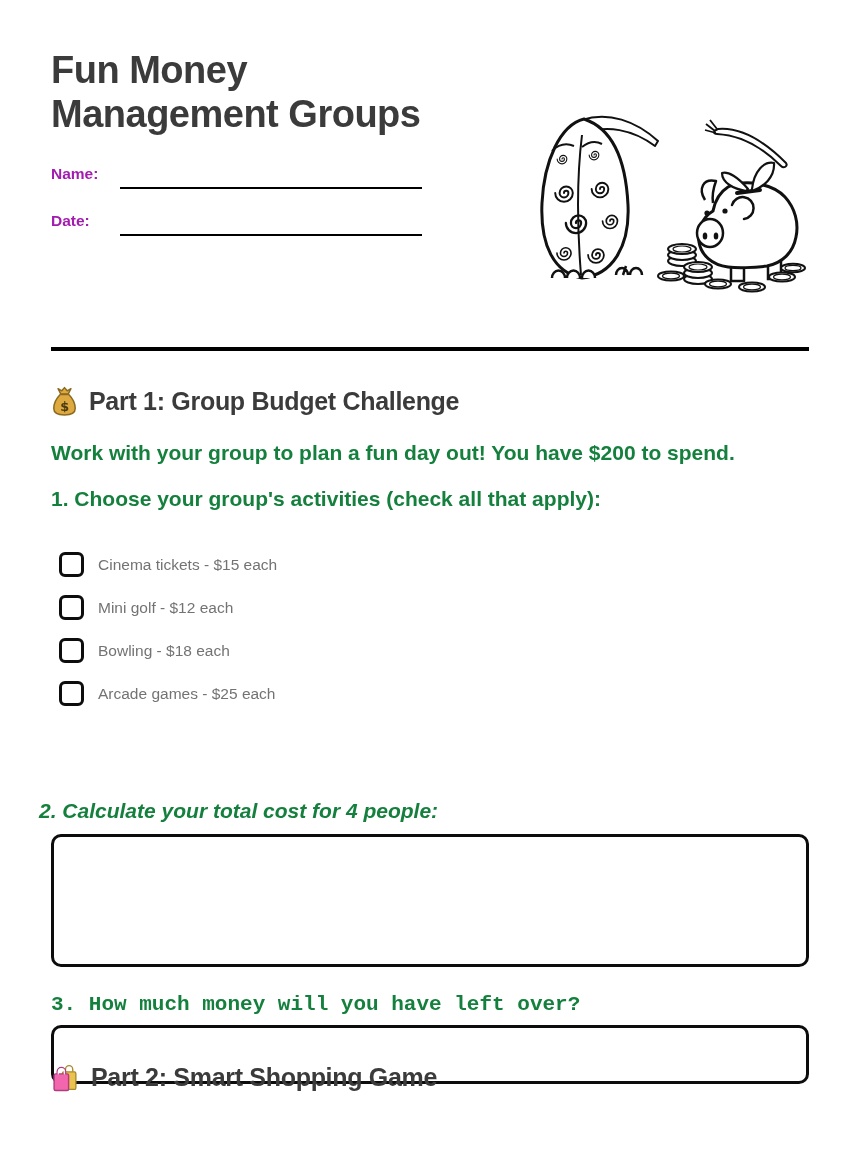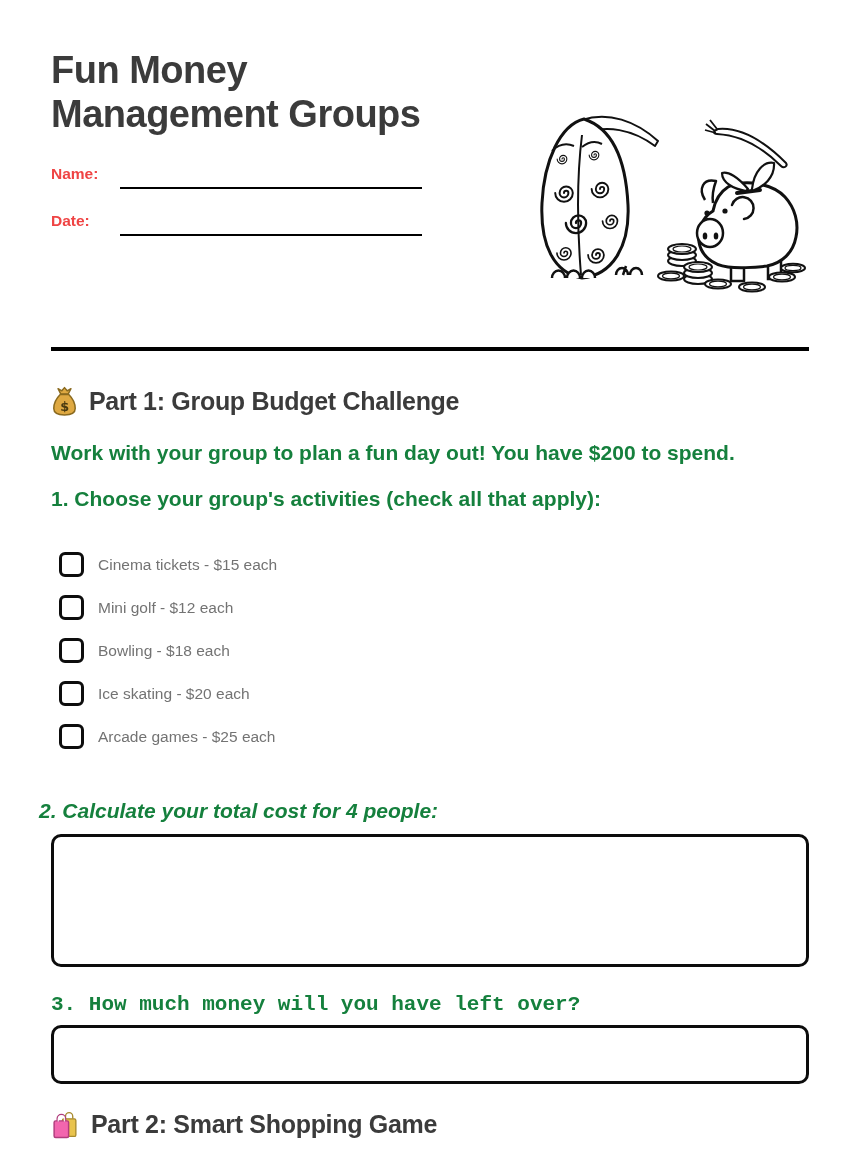--- a/index.html
+++ b/index.html
@@ -12,21 +12,21 @@
     overflow:hidden;
     padding-left:40px;
   }
   .abs{position:absolute;}
   .title{
     left:51px;top:48px;width:460px;
     font-size:38px;font-weight:700;color:#3b3b3b;
     line-height:44px;letter-spacing:-0.5px;
   }
   .field-label{
-    font-size:15.5px;font-weight:700;color:#ef4444;
+    font-size:15.5px;font-weight:700;color:#a21caf;
   }
   .field-input{
     position:absolute;
     width:298px;height:24px;
     border:none;border-bottom:2.5px solid #000;
     background:transparent;outline:none;
     font-family:"Liberation Sans",sans-serif;font-size:15px;color:#111;
     padding:0 2px;
   }
   .divider{
@@ -172,36 +172,32 @@
     </div>
     <div class="check-row">
       <input type="checkbox" aria-label="Mini golf - $12 each" style="">
       <span class="check-label">Mini golf - $12 each</span>
     </div>
     <div class="check-row">
       <input type="checkbox" aria-label="Bowling - $18 each" style="">
       <span class="check-label">Bowling - $18 each</span>
     </div>
     <div class="check-row">
-      <input type="checkbox" aria-label="Ice skating - $20 each" style="">
-      <span class="check-label">Ice skating - $20 each</span>
-    </div>
-    <div class="check-row">
       <input type="checkbox" aria-label="Arcade games - $25 each" style="">
       <span class="check-label">Arcade games - $25 each</span>
     </div>
   </div>
 
   <div class="abs bold-line" style="left:39px;top:799px;font-style:italic;">2. Calculate your total cost for 4 people:</div>
   <textarea class="answer-box box-big" aria-label="2. Calculate your total cost for 4 people:" style=""></textarea>
 
   <div class="abs bold-line" style="left:51px;top:993px;font-family:Liberation Mono, monospace;">3. How much money will you have left over?</div>
   <textarea class="answer-box box-small" aria-label="3. How much money will you have left over?" style=""></textarea>
 
-  <div class="abs part-heading" style="left:51px;top:1109px;">
+  <div class="abs part-heading" style="left:51px;top:1062px;">
     <svg width="29" height="30" viewBox="0 0 28 28">
       <path d="M14,9 v-2.2 a3.2,3.4 0 0 1 7,0 v2.2" fill="none" stroke="#a88a2e" stroke-width="1.3"></path>
       <rect x="11" y="9" width="13" height="17" rx="1.5" fill="#e9c34d" stroke="#a88a2e" stroke-width="1.3"></rect>
       <path d="M6,11 v-2.2 a3.6,3.6 0 0 1 8,0 v2.2" fill="none" stroke="#b03d7d" stroke-width="1.4"></path>
       <rect x="3" y="11" width="14" height="16" rx="1.5" fill="#f266ae" stroke="#b03d7d" stroke-width="1.4"></rect>
       <path d="M7,11.5 v-2.5 a3,3 0 0 1 6,0 v2.5" fill="none" stroke="#ffffff" stroke-width="1.2" opacity="0.85"></path>
     </svg>
     <span>Part 2: Smart Shopping Game</span>
   </div>
 

